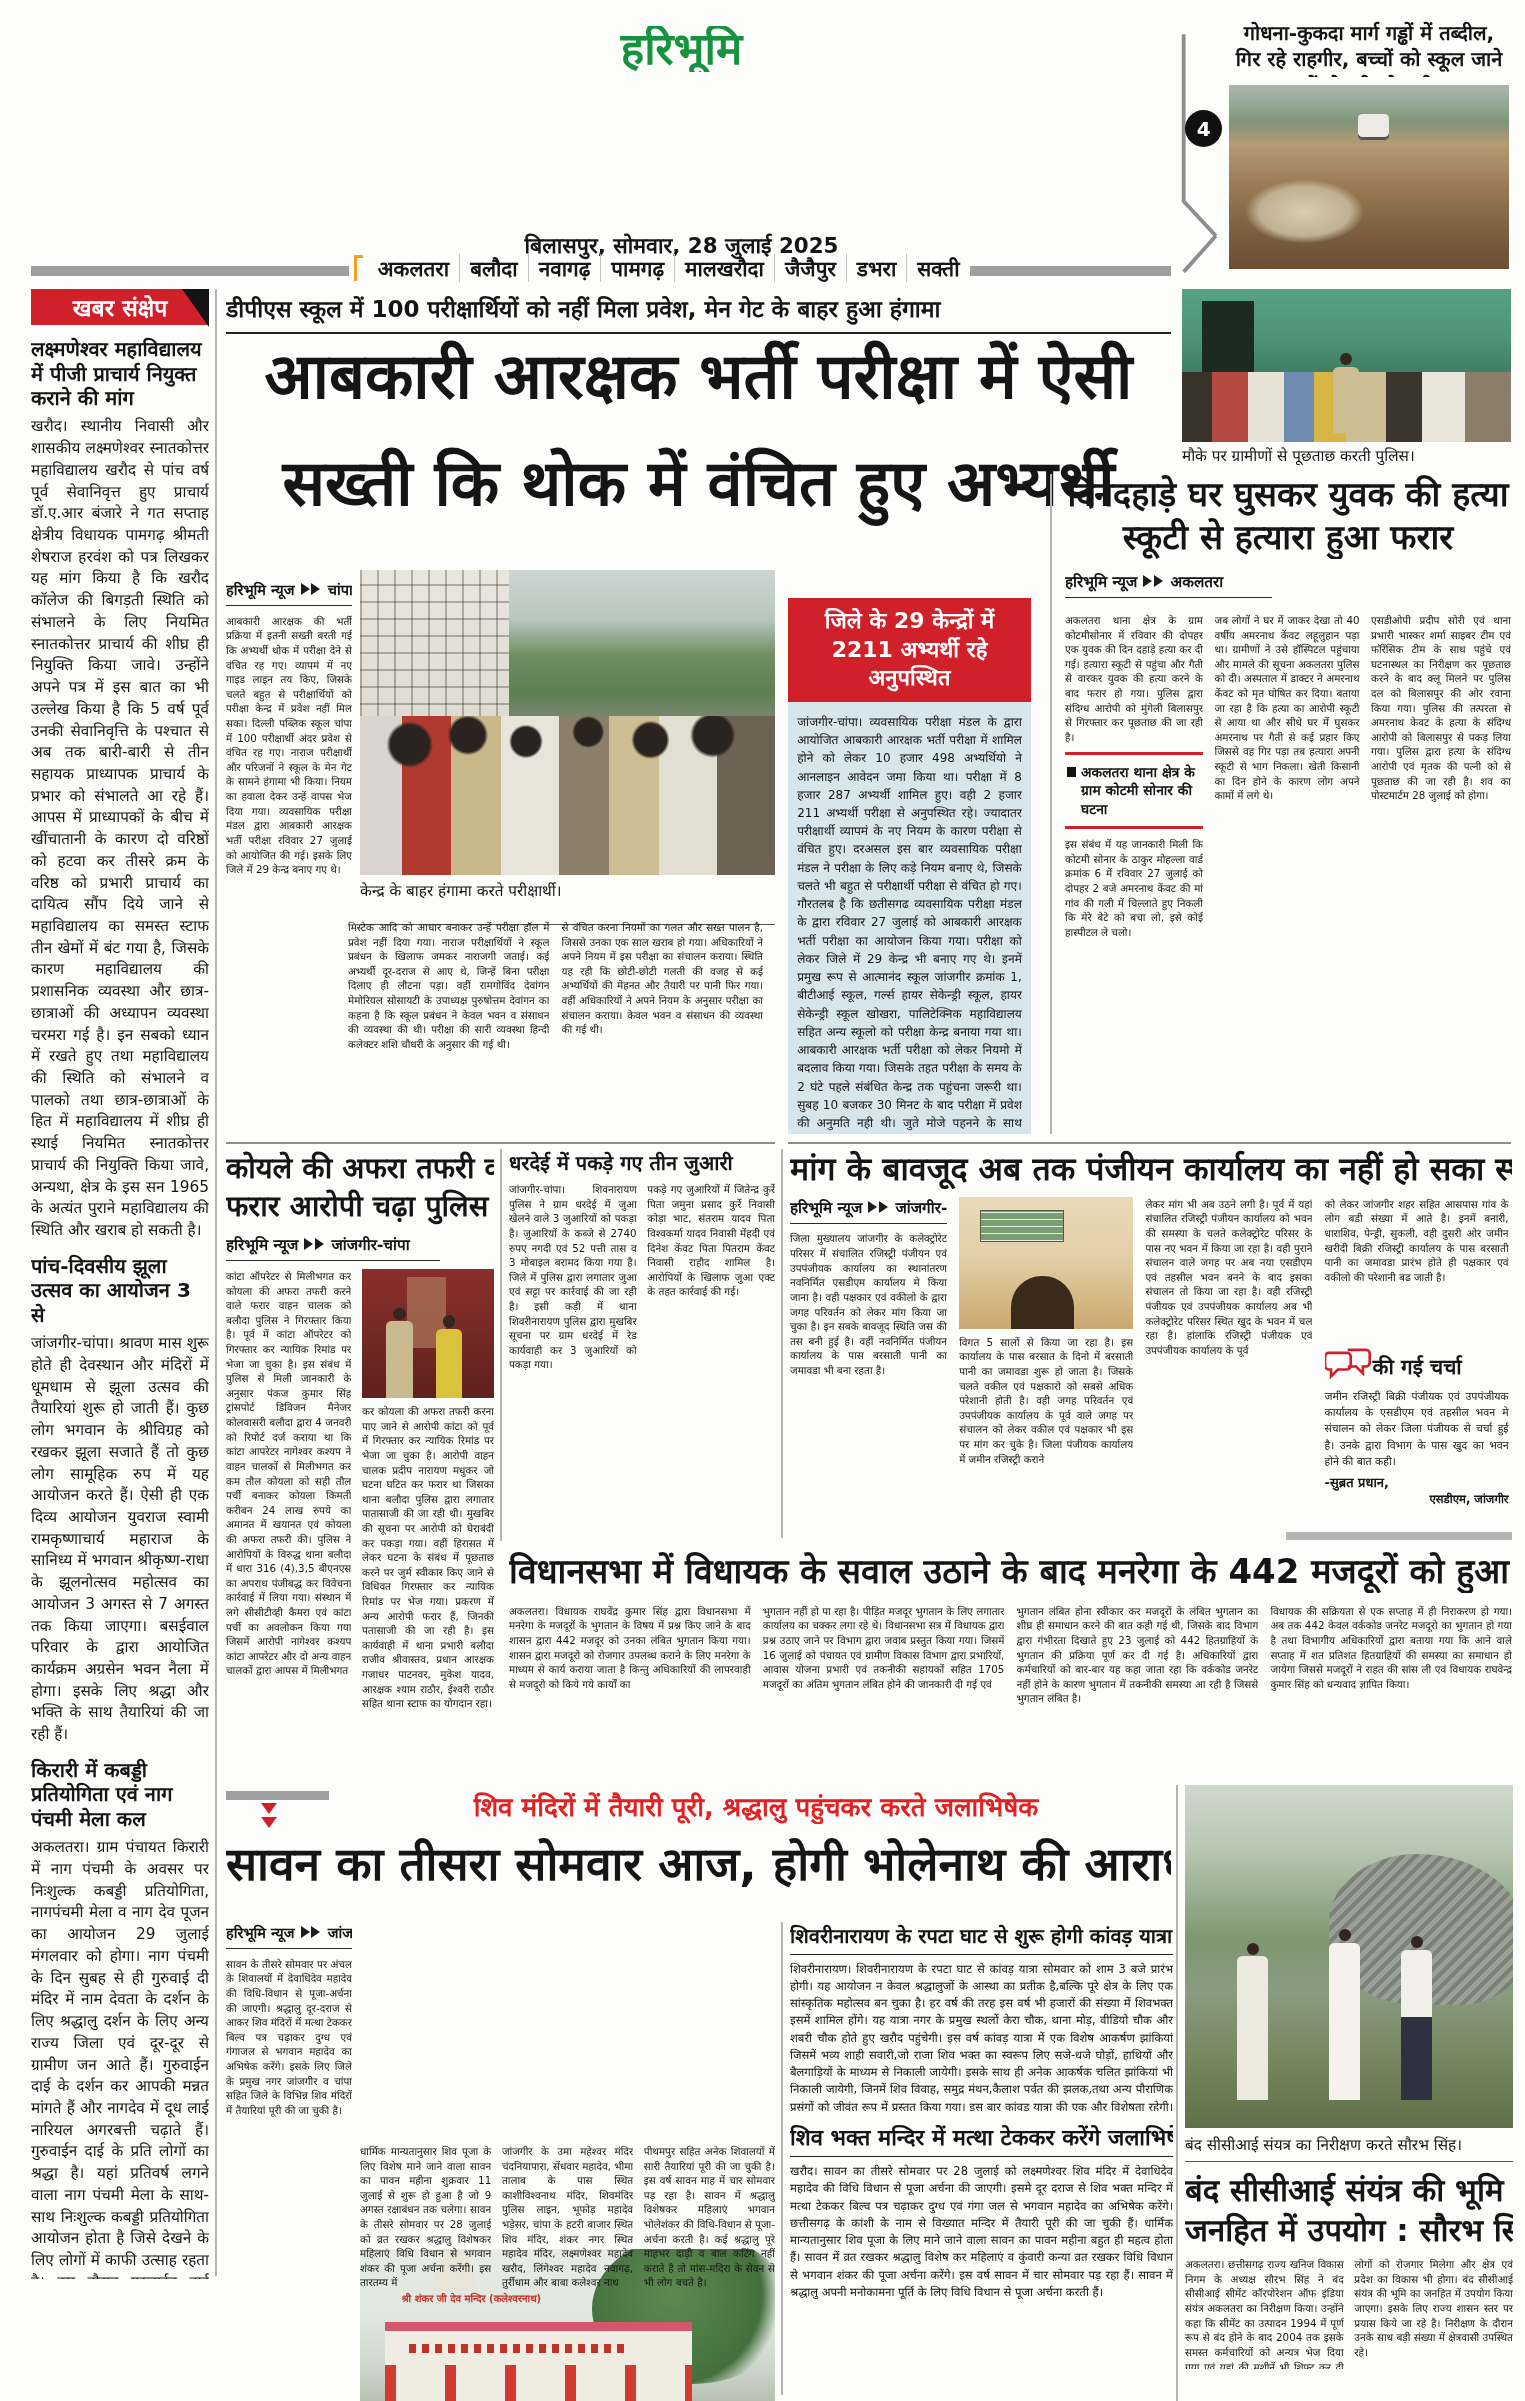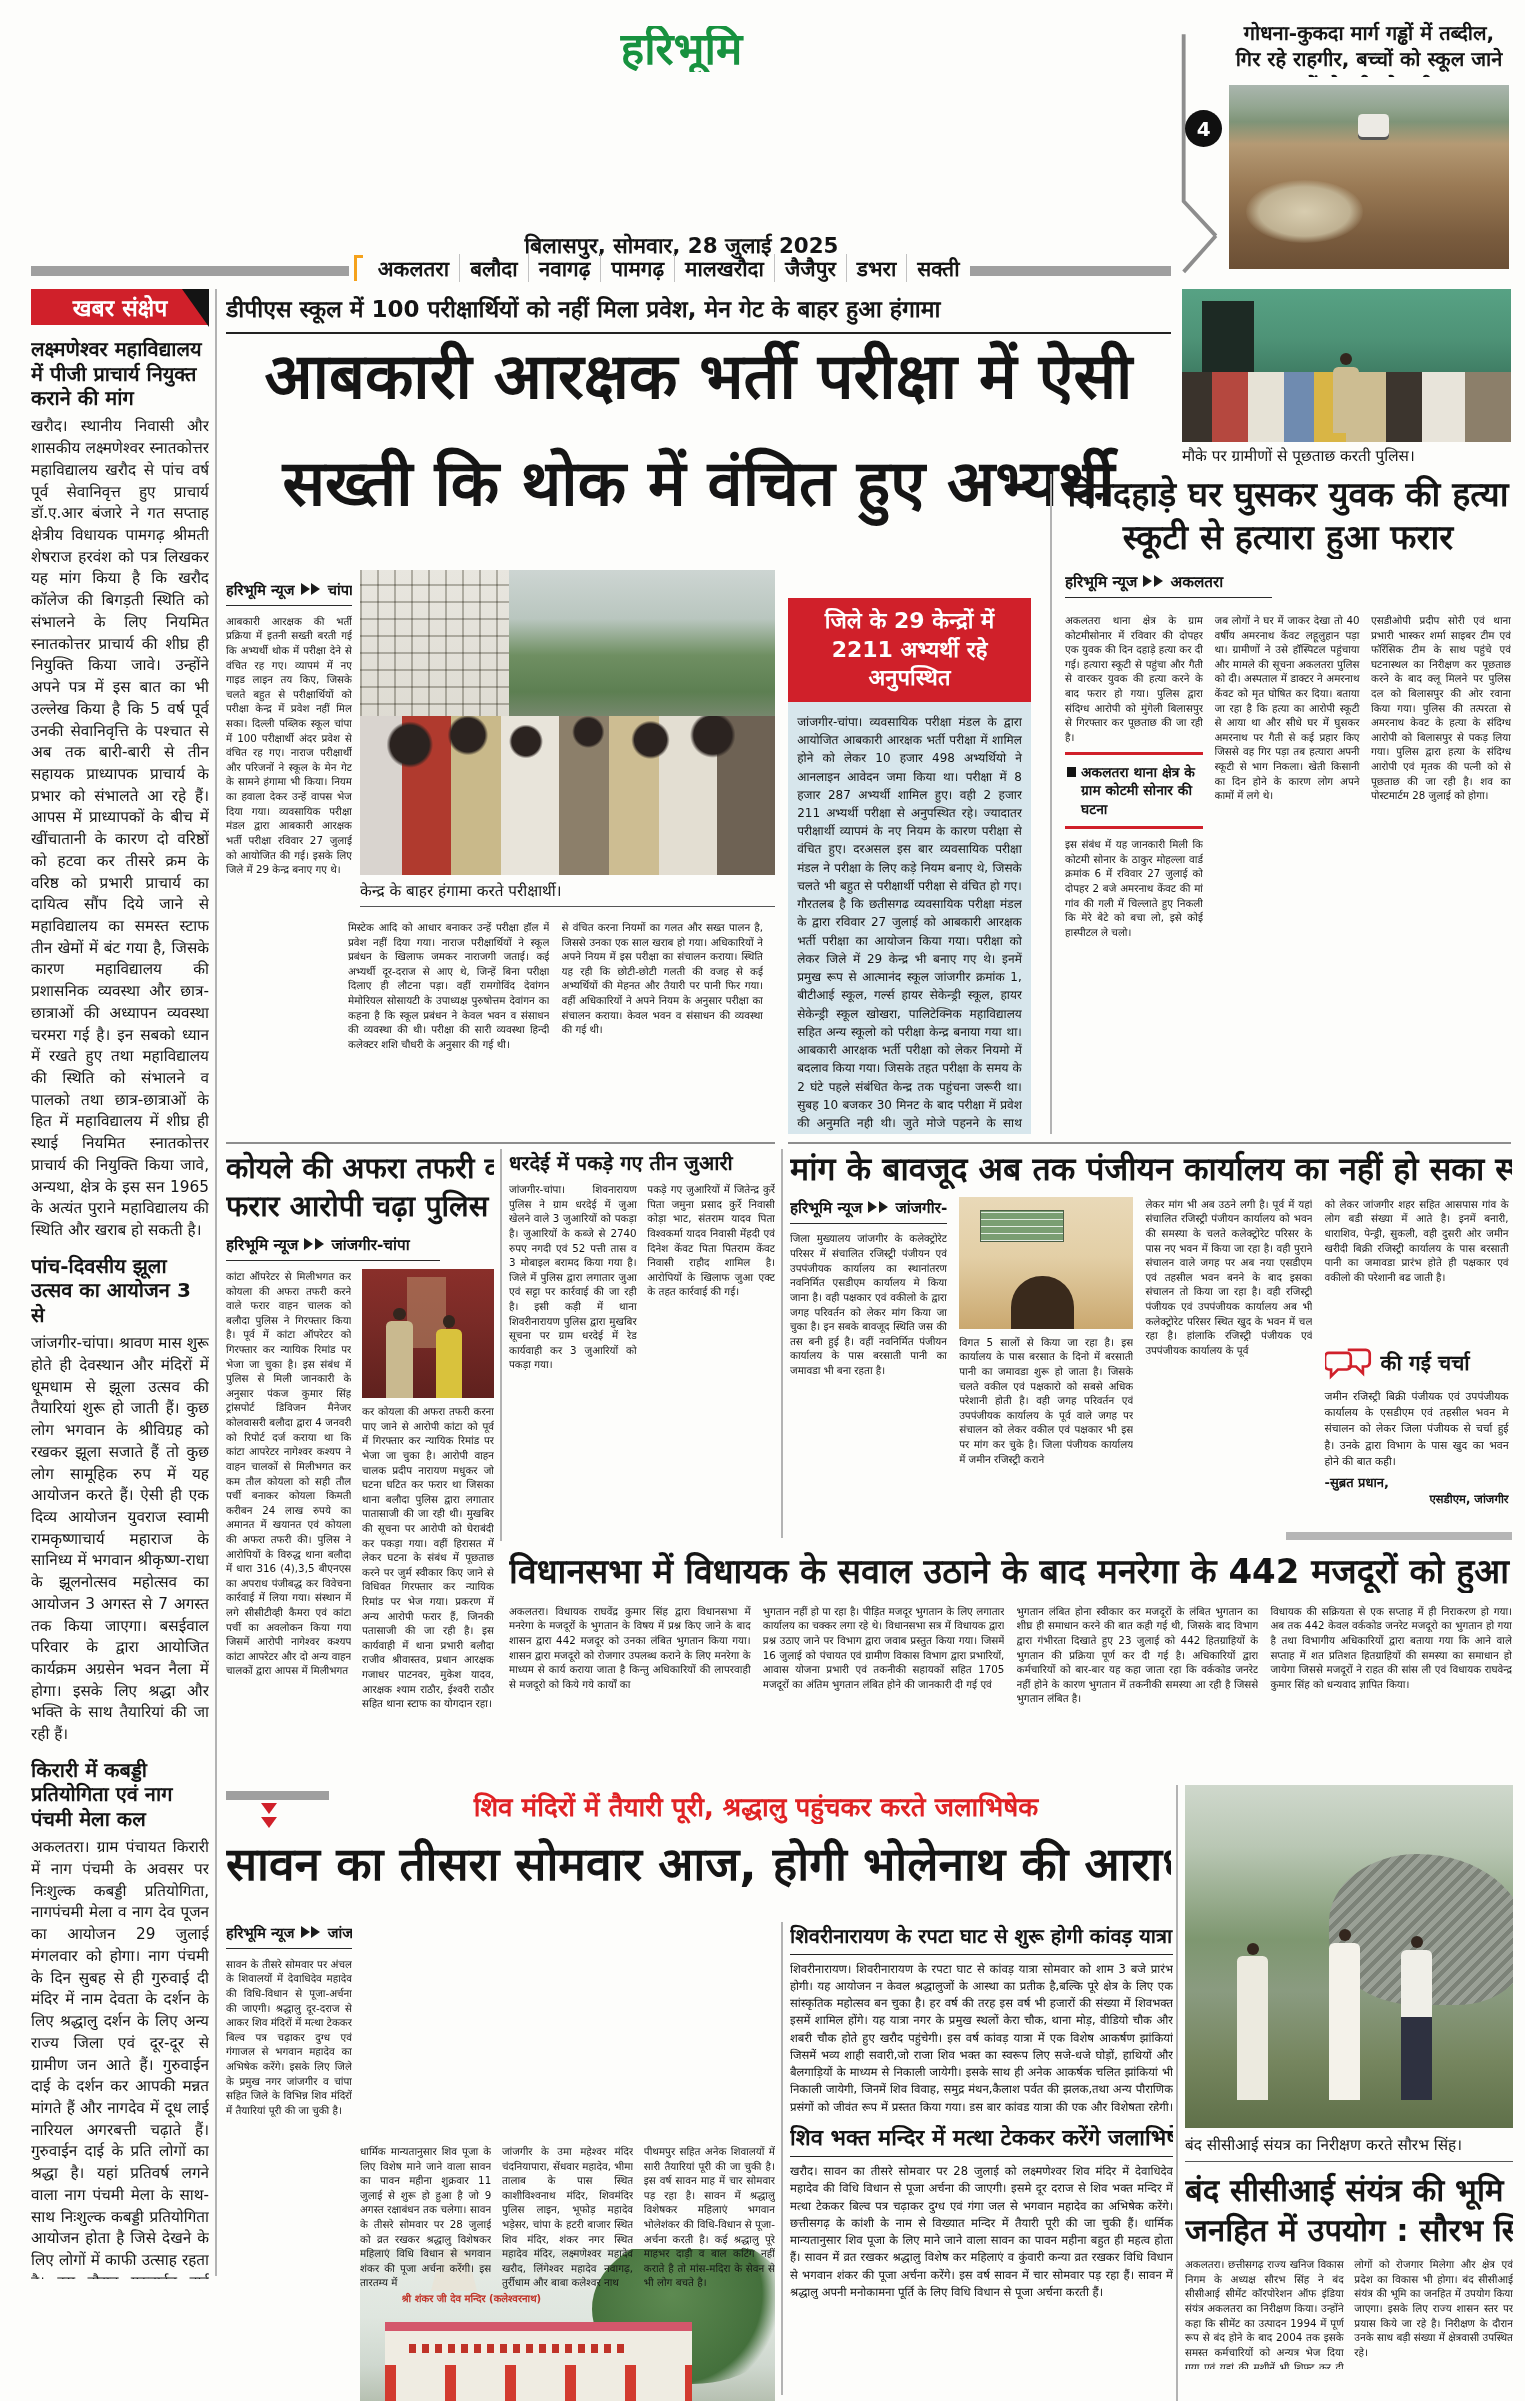--- a/index.html
+++ b/index.html
@@ -57,21 +57,21 @@
   .vr-briefs{left:215px;top:289px;height:1987px}
 
   
   .lead-kicker{left:226px;top:292px;width:945px;font-size:23px;font-weight:800;
                padding-bottom:7.7px;border-bottom:2.3px solid #222;white-space:nowrap;overflow:hidden}
   .lead-hl{left:226px;top:323px;width:945px;text-align:center;overflow:hidden}
   .lead-hl div{font-size:63px;font-weight:800;line-height:107px;white-space:nowrap}
   .lead-bycol{left:226px;top:579px;width:126px;height:556px;overflow:hidden}
   .lead-bycol .byline{font-size:14.5px}
   .lead-photo{left:360px;top:570px;width:415px;height:305px}
-  .lead-caption{left:360px;top:882px;width:415px;border-bottom:1.5px solid #555;padding-bottom:5px}
+  .lead-caption{left:360px;top:882px;width:415px;border-bottom:1.5px solid #555;padding-bottom:23px}
   .lead-cols{left:348px;top:920px;width:415px;height:214px;display:flex;gap:12.2px}
   .lead-cols div{flex:1}
   .statbox{left:788px;top:598px;width:243px;height:536px;overflow:hidden}
   .stat-title{background:#d0202a;color:#fff;font-size:22px;font-weight:800;text-align:center;
               line-height:1.3;padding:9.2px 6.1px}
   .stat-body{background:#d7e6ec;padding:10.7px 9.2px;font-size:12px;line-height:1.52;text-align:justify;height:468px}
   .vr-m1{left:1050px;top:474px;height:660px}
 
   
   .murder{left:1065px;top:289px;width:446px;height:851px}
@@ -101,21 +101,21 @@
   .g-head{font-size:20px;font-weight:800;margin-bottom:6.1px;white-space:nowrap;overflow:hidden}
   .g-cols{display:flex;gap:10.7px;height:344px}
   .g-cols div{flex:1}
   .vr-c2{left:781px;top:1149px;height:389px}
   .registry{left:790px;top:1149px;width:722px;height:386px;overflow:hidden}
   .reg-hl{font-size:32px;font-weight:800;text-align:center;white-space:nowrap;overflow:hidden;line-height:1.25}
   .reg-cols{display:flex;gap:12.2px;margin-top:7.7px;height:329px}
   .reg-c1{width:157px}.reg-c2{width:174px}.reg-c3{width:167px}.reg-c4{width:184px}
   .reg-photo{width:174px;height:132px;margin-bottom:6.1px}
   .quote{margin-top:6.1px}
-  .quote-head{display:flex;align-items:flex-start;gap:9px}
+  .quote-head{display:flex;align-items:center;gap:1px}
   .quote-title{font-size:20.7px;font-weight:800}
   .quote-body{font-size:10.7px;line-height:1.5;text-align:justify;margin-top:4.6px}
   .quote-attr{font-size:13px;font-weight:800;margin-top:3.1px}
   .quote-attr2{font-size:11.5px;font-weight:700;text-align:right}
   .reg-graybar{left:1286px;top:1532px;width:226px;height:7.7px;background:#b5b5b5}
   .mnrega{left:509px;top:1547px;width:1003px;height:228px;overflow:hidden}
   .mn-hl{font-size:34px;font-weight:800;text-align:center;white-space:nowrap;overflow:hidden}
   .mn-cols{display:flex;gap:12.2px;margin-top:10.7px;height:168px}
   .mn-cols div{flex:1}
 

